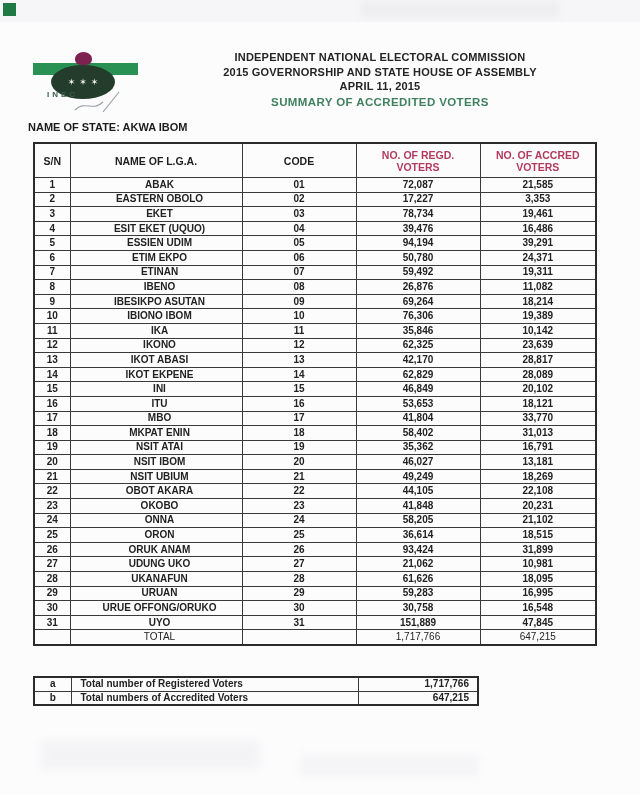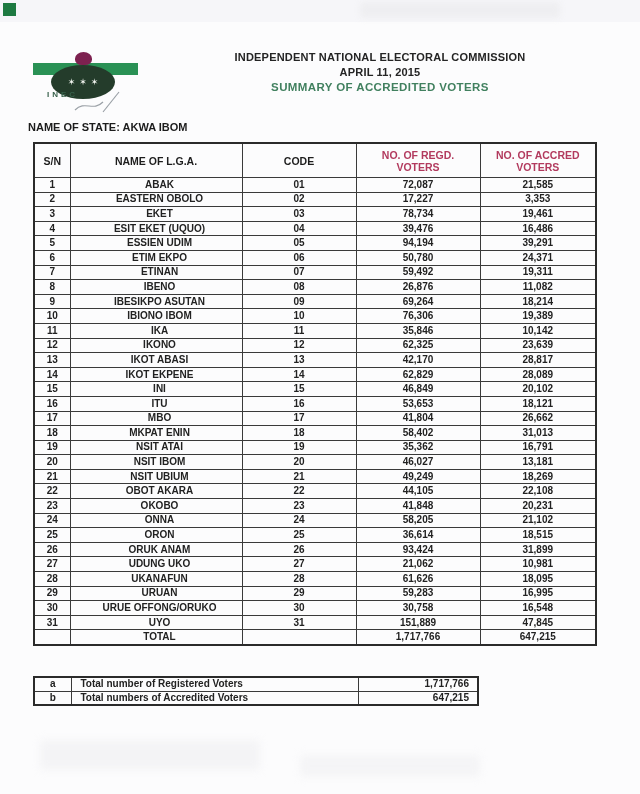--- a/index.html
+++ b/index.html
@@ -33,21 +33,21 @@
   .state-line{position:absolute;left:28px;top:121px;font-size:11px;font-weight:bold;color:#1c1c1c;}
 
   
   .main-table{position:absolute;left:33px;top:142px;border-collapse:collapse;table-layout:fixed;}
   .main-table th,.main-table td{border:1px solid #3a3a3a;padding:0 2px;overflow:hidden;white-space:nowrap;}
   .main-table{border:2px solid #2b2b2b;padding-left:9px;}
   .main-table th{height:33px;font-size:10.5px;font-weight:bold;text-align:center;vertical-align:middle;color:#1d1d1d;}
   .main-table th.col-pink{color:#b23a5e;}
   .main-table td{height:13.6px;font-size:10px;font-weight:bold;text-align:center;line-height:12px;color:#222;}
   .main-table td.lga-cell{text-align:center;padding-left:9px;}
-  .main-table tr.total-row td{font-weight:bold;}
+  .main-table tr.total-row td{font-weight:normal;}
 
   
   .summary-table{position:absolute;left:33px;top:676px;border-collapse:collapse;table-layout:fixed;border:2px solid #2b2b2b;}
   .summary-table td{border:1px solid #3a3a3a;height:12.5px;font-size:10px;font-weight:bold;line-height:12px;color:#222;padding:0 2px;white-space:nowrap;overflow:hidden;}
   .summary-table td.key-cell{text-align:center;}
   .summary-table td.label-cell{text-align:left;padding-left:9px;}
   .summary-table td.value-cell{text-align:right;padding-right:8px;}
 </style>
 </head>
 <body>
@@ -69,20 +69,21 @@
     </div>
     <div class="logo-inec">INEC</div>
     <svg class="logo-sig" width="56" height="26" viewBox="0 0 56 26">
       <path d="M2 20 C 12 10, 20 22, 30 12" stroke="#9aa0a6" stroke-width="1.2" fill="none"></path>
       <path d="M30 22 L 46 2" stroke="#9aa0a6" stroke-width="1.2" fill="none"></path>
     </svg>
   </div>
 
   <div class="head-block">
     <div class="head-line">INDEPENDENT NATIONAL ELECTORAL COMMISSION</div>
+    <div class="head-line">2015 GOVERNORSHIP AND STATE HOUSE OF ASSEMBLY</div>
     <div class="head-line">APRIL 11, 2015</div>
     <div class="summary-title">SUMMARY OF ACCREDITED VOTERS</div>
   </div>
 
   <div class="state-line">NAME OF STATE: AKWA IBOM</div>
 
   <table class="main-table">
     <colgroup>
       <col style="width:36px">
         <col style="width:172px">
@@ -222,21 +223,21 @@
           <td class="lga-cell">ITU</td>
           <td class="">16</td>
           <td class="">53,653</td>
           <td class="">18,121</td>
         </tr>
         <tr>
           <td class="">17</td>
           <td class="lga-cell">MBO</td>
           <td class="">17</td>
           <td class="">41,804</td>
-          <td class="">26,662</td>
+          <td class="">33,770</td>
         </tr>
         <tr>
           <td class="">18</td>
           <td class="lga-cell">MKPAT ENIN</td>
           <td class="">18</td>
           <td class="">58,402</td>
           <td class="">31,013</td>
         </tr>
         <tr>
           <td class="">19</td>

